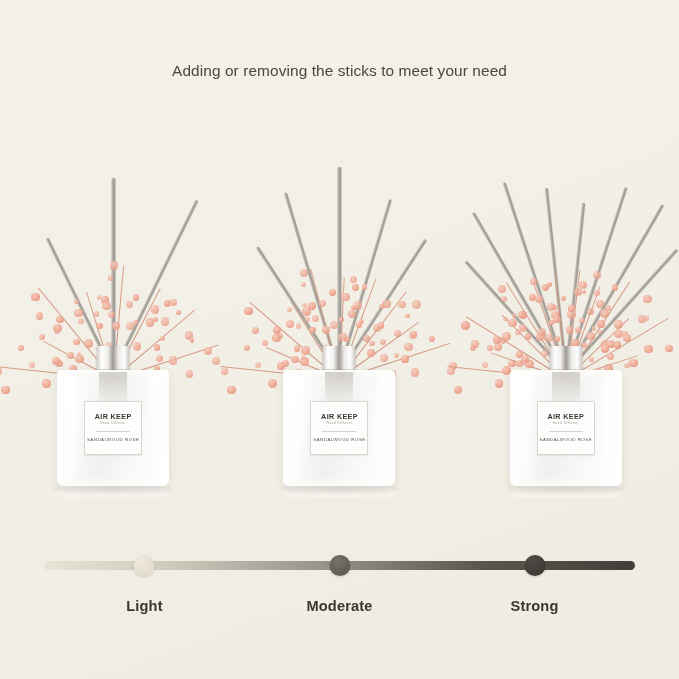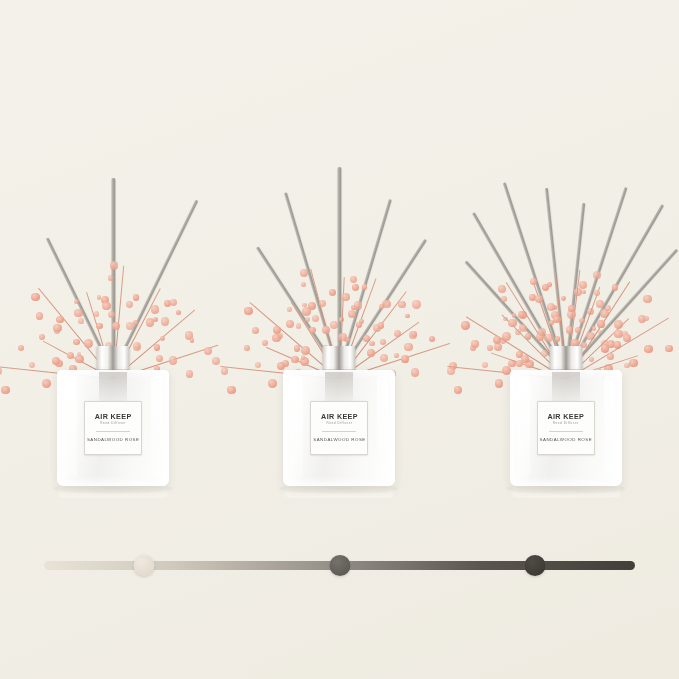--- a/index.html
+++ b/index.html
@@ -291,20 +291,21 @@
     letter-spacing: 0.15px;
     white-space: nowrap;
   }
 </style>
 </head>
 <body>
 
 <div class="page">
 
   <div class="header">
+    <p class="subtitle">Adding or removing the sticks to meet your need</p>
   </div>
 
   <div class="products">
 
     <div class="product">
       <div class="arrangement">
         <div class="reeds">
             <div class="reed" style="height: 150px; transform: translateX(-50%) rotate(-26deg);"></div>
             <div class="reed" style="height: 195.32px; transform: translateX(-50%) rotate(0deg);"></div>
             <div class="reed" style="height: 191.735px; transform: translateX(-50%) rotate(26deg);"></div>
@@ -634,14 +635,19 @@
 
   </div>
 
   <div class="slider-wrap">
     <div class="track"></div>
     <div class="knob light" style="left:17%"></div>
     <div class="knob moderate" style="left:50%"></div>
     <div class="knob strong" style="left:83%"></div>
   </div>
 
+  <div class="slider-labels">
+    <div class="slider-label" style="left:17%">Light</div>
+    <div class="slider-label" style="left:50%">Moderate</div>
+    <div class="slider-label" style="left:83%">Strong</div>
+  </div>
 
 </div>
 
 </body></html>

